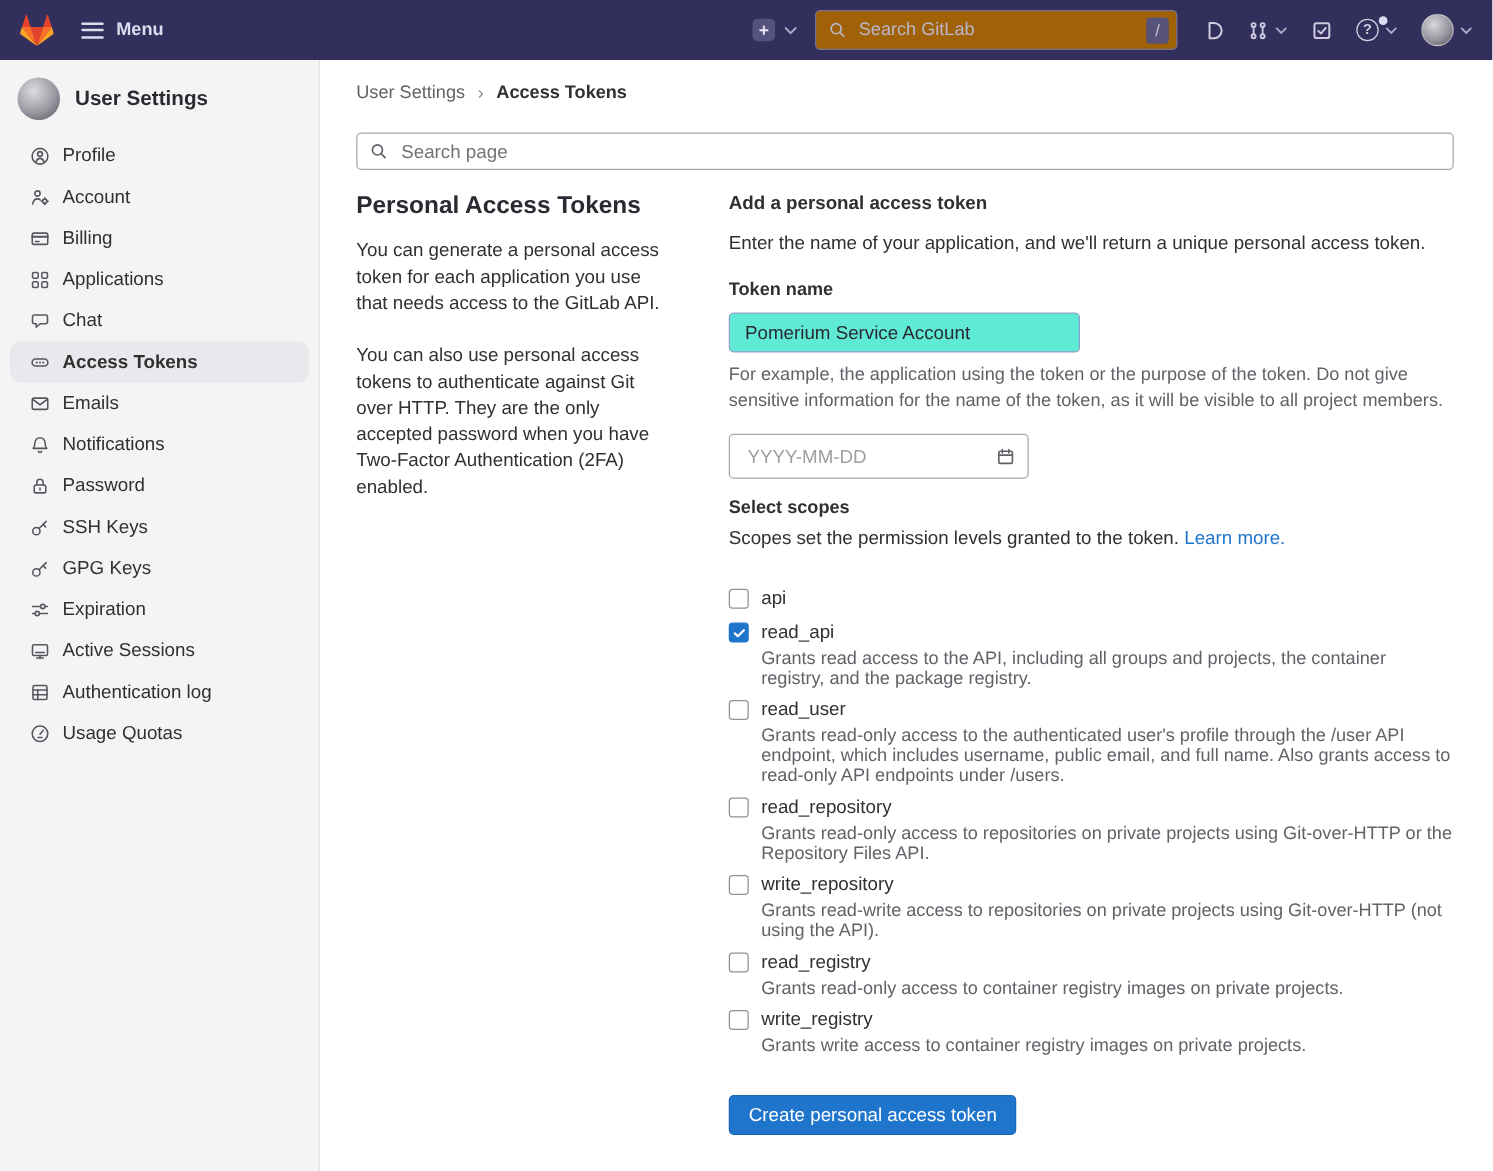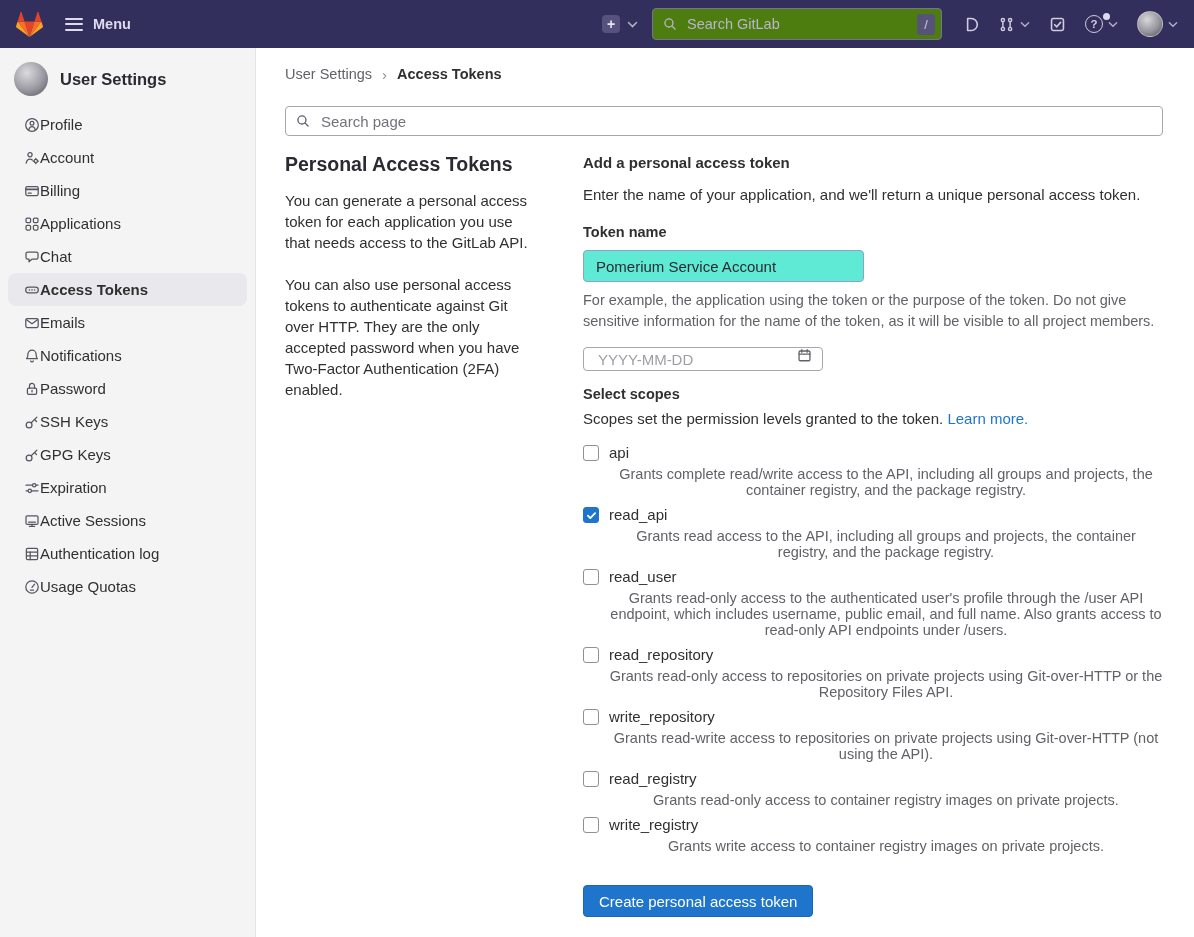--- a/index.html
+++ b/index.html
@@ -18,21 +18,21 @@
   .menu-btn { display:flex; align-items:center; gap:10px; color:#dddbee; font-weight:700; font-size:14.5px; cursor:pointer; }
   .hamburger { display:flex; flex-direction:column; gap:3.5px; }
   .hamburger span { width:18px; height:2px; background:#dddbee; border-radius:1px; }
   .nav-right { margin-left:auto; display:flex; align-items:center; }
   .plus-btn {
     width:18px; height:18px; background:#56527e; border-radius:4px; color:#e9e7f6;
     display:flex; align-items:center; justify-content:center; font-size:14px; font-weight:700; cursor:pointer;
   }
   .chev { color:#b0adc9; display:flex; align-items:center; }
   .nav-search {
-    width:290px; height:32px; background:#4d7c0f; border:1px solid #767192; border-radius:4px;
+    width:290px; height:32px; background:#a16207; border:1px solid #767192; border-radius:4px;
     display:flex; align-items:center; gap:8px; padding:0 6px 0 10px; margin:0 16px 0 14px; color:#b9b6cc;
   }
   .nav-search input {
     flex:1; min-width:0; background:transparent; border:none; outline:none; color:#d8d6e6; font-size:14.5px; font-family:inherit;
   }
   .nav-search input::placeholder { color:#b9b6cc; }
   .slash-key {
     width:18px; height:21px; background:#565278; border-radius:3px; color:#c9c6da;
     display:flex; align-items:center; justify-content:center; font-size:13px;
   }
@@ -56,21 +56,21 @@
     background:#f4f4f4; border-right:1px solid #e3e3e6; padding-top:14px;
   }
   .sidebar-header { display:flex; align-items:center; gap:12px; padding:0 14px 10px; }
   .avatar-md {
     width:34px; height:34px; border-radius:50%; flex-shrink:0;
     background:radial-gradient(circle at 38% 32%, #dcdcdf, #9a98a1 55%, #525059 100%);
   }
   .sidebar-title { font-weight:700; font-size:16.5px; color:#2b2a33; }
   .settings-nav { list-style:none; margin:2px 0 0; padding:0; }
   .nav-item {
-    display:flex; align-items:center; margin:0 8px; padding:6px 16px;
+    display:flex; align-items:center; gap:10px; margin:0 8px; padding:6px 16px;
     border-radius:8px; font-size:15px; color:#303030; cursor:pointer; line-height:21px;
   }
   .nav-item.active { background:#e9e8ed; font-weight:700; }
   .nav-ico { width:16px; height:16px; color:#57555f; display:flex; align-items:center; justify-content:center; flex-shrink:0; }
   .nav-ico svg { display:block; }
 
   
   .main { margin-left:256px; padding:16px 31px 0 29px; }
   .breadcrumb { display:flex; align-items:center; gap:10px; font-size:14.5px; color:#626168; height:20px; }
   .breadcrumb .bc-link { cursor:pointer; }
@@ -93,29 +93,29 @@
   .section-title { font-size:15px; font-weight:700; margin:1px 0 12px; line-height:20px; }
   .section-desc { margin:0 0 18px; line-height:20px; }
   .field-label { font-size:14.5px; font-weight:700; margin-bottom:9px; line-height:18px; }
   .token-input {
     width:281px; height:32px; border:1px solid #8fa0c9; border-radius:4px; background:#5eead4;
     font-size:15px; color:#2b2a33; padding:0 12px; font-family:inherit; outline:none; display:block;
   }
   .field-help { color:#626168; font-size:14.5px; line-height:20.5px; margin-top:8px; }
   .expiration { margin-top:16px; }
   .date-wrap {
-    width:240px; height:24px; border:1px solid #a7a6ac; border-radius:4px;
-    display:flex; padding:0 10px 0 12px; color:#737278; background:#fff;
+    width:240px; height:36px; border:1px solid #a7a6ac; border-radius:4px;
+    display:flex; align-items:center; padding:0 10px 0 12px; color:#737278; background:#fff;
   }
   .date-wrap input { flex:1; min-width:0; border:none; outline:none; font-size:15px; font-family:inherit; background:transparent; }
   .date-wrap input::placeholder { color:#9f9ea4; }
   .scopes { margin-top:14px; }
   .scopes-desc { margin-top:6px; line-height:20px; }
   .link { color:#1f75cb; cursor:pointer; text-decoration:none; }
-  .scope-list { margin-top:14px;text-align:center; }
+  .scope-list { margin-top:28px; }
   .scope-option { margin-bottom:7px; }
   .scope-row { display:flex; align-items:flex-start; gap:10px; cursor:pointer; }
   .checkbox {
     width:16px; height:16px; border:1px solid #919096; border-radius:3px; background:#fff;
     margin-top:2px; flex-shrink:0; display:flex; align-items:center; justify-content:center;
   }
   .checkbox.checked { background:#1f75cb; border-color:#1f75cb; }
   .scope-name { font-size:15px; line-height:20px; }
   .scope-desc { color:#626168; font-size:14.5px; line-height:16px; margin:3px 0 0 26px; max-width:578px; }
   .submit-btn {
@@ -413,21 +413,20 @@
         <div class="scopes-desc">
           <span>Scopes set the permission levels granted to the token.</span>
           <a class="link">Learn more.</a>
         </div>
         <div class="scope-list">
             <div class="scope-option">
               <div class="scope-row">
                 <span class="checkbox"></span>
                 <span class="scope-name">api</span>
               </div>
-              <div class="scope-desc">Grants complete read/write access to the API, including all groups and projects, the container registry, and the package registry.</div>
             </div>
             <div class="scope-option">
               <div class="scope-row">
                 <span class="checkbox checked">
                   <svg width="11" height="9" viewBox="0 0 12 10" fill="none" stroke="#fff" stroke-width="2" stroke-linecap="round" stroke-linejoin="round">
                     <path d="M2 5.2l2.6 2.6L10 2.4"></path>
                   </svg>
                 </span>
                 <span class="scope-name">read_api</span>
               </div>

